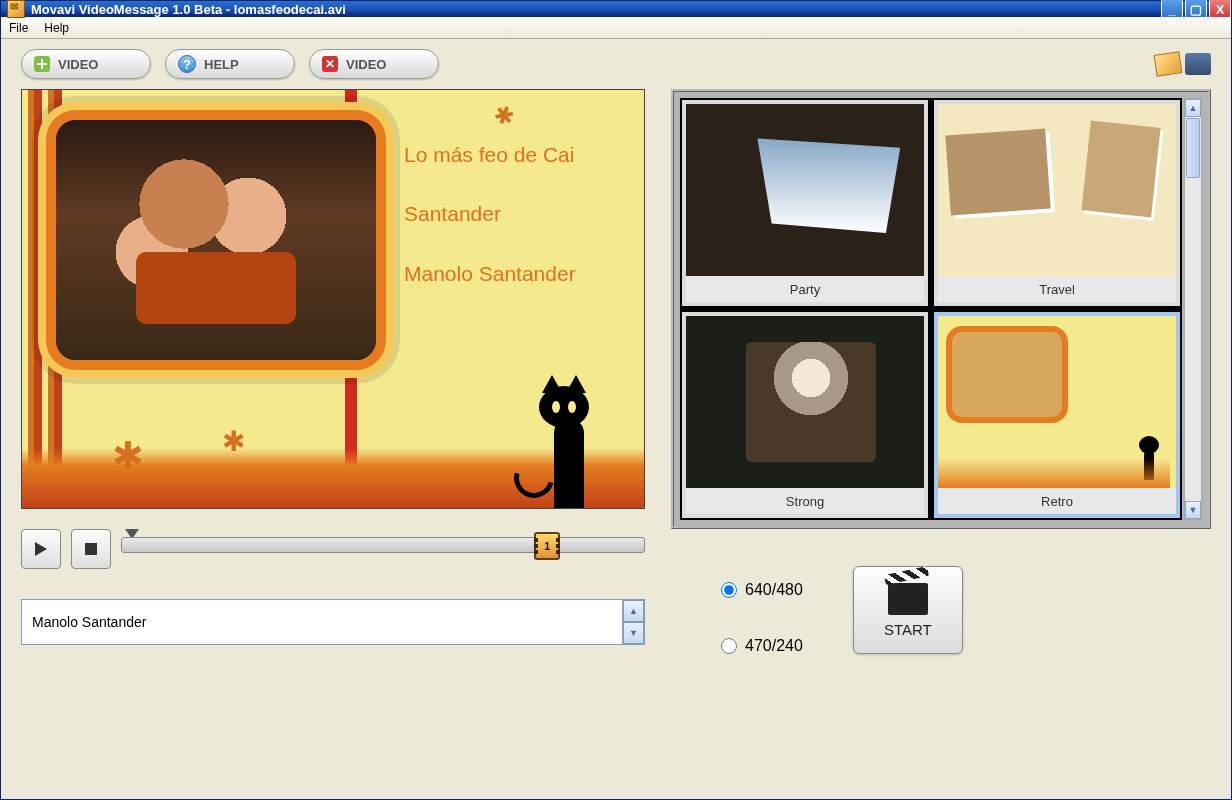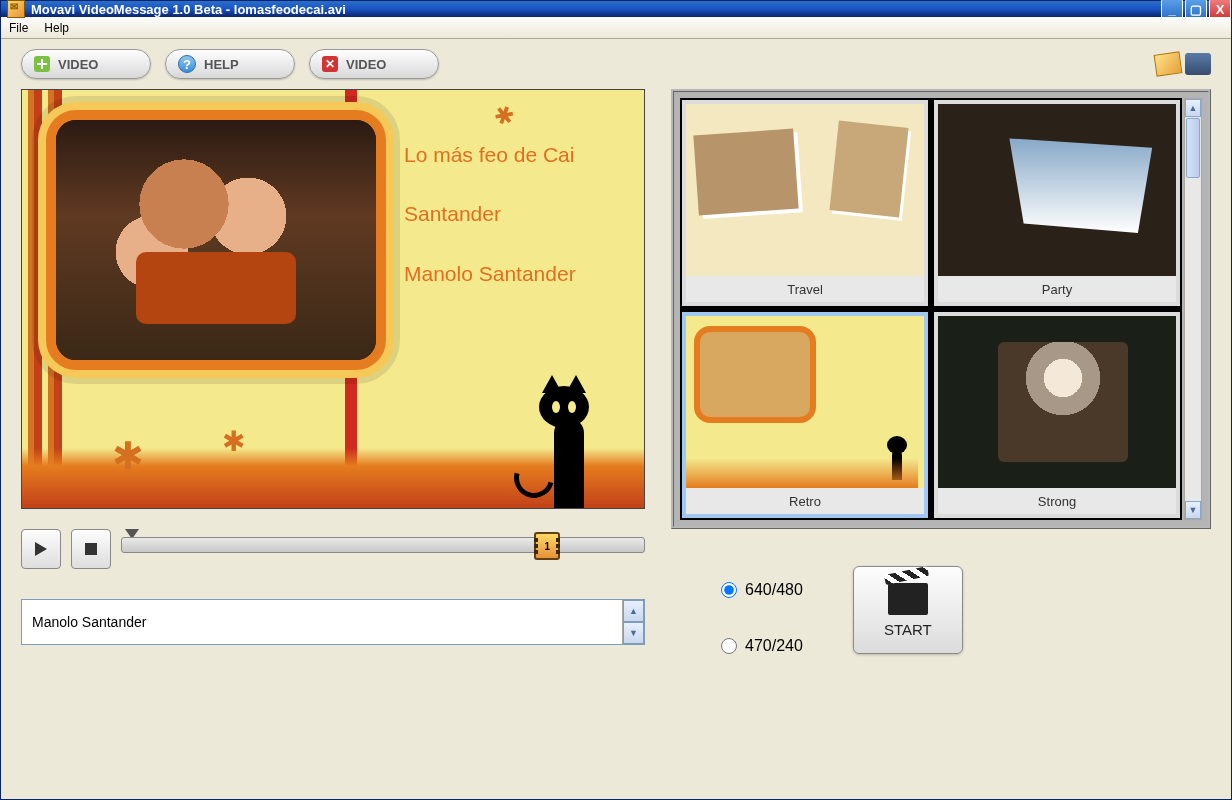--- a/index.html
+++ b/index.html
@@ -383,40 +383,40 @@
           <div>▲</div>
           <div>▼</div>
         </div>
       </div>
     </div>
 
     <div class="right-col">
       <div class="template-panel">
         <div class="template-grid">
           <div class="template-card">
+            <div class="template-thumb th-party"></div>
+            <div class="template-label">Party</div>
+          </div>
+          <div class="template-card">
             <div class="template-thumb th-travel"></div>
             <div class="template-label">Travel</div>
           </div>
           <div class="template-card">
-            <div class="template-thumb th-party"></div>
-            <div class="template-label">Party</div>
+            <div class="template-thumb th-strong"></div>
+            <div class="template-label">Strong</div>
           </div>
           <div class="template-card selected">
             <div class="template-thumb th-retro">
               <div class="retro-cat">
                   <div class="rh"></div>
                   <div class="rb"></div>
                 </div>
             </div>
             <div class="template-label">Retro</div>
           </div>
-          <div class="template-card">
-            <div class="template-thumb th-strong"></div>
-            <div class="template-label">Strong</div>
-          </div>
         </div>
         <div class="template-scrollbar">
           <div class="sb-btn">▲</div>
           <div class="sb-thumb"></div>
           <div class="sb-track"></div>
           <div class="sb-btn">▼</div>
         </div>
       </div>
 
       <div class="output-row">

